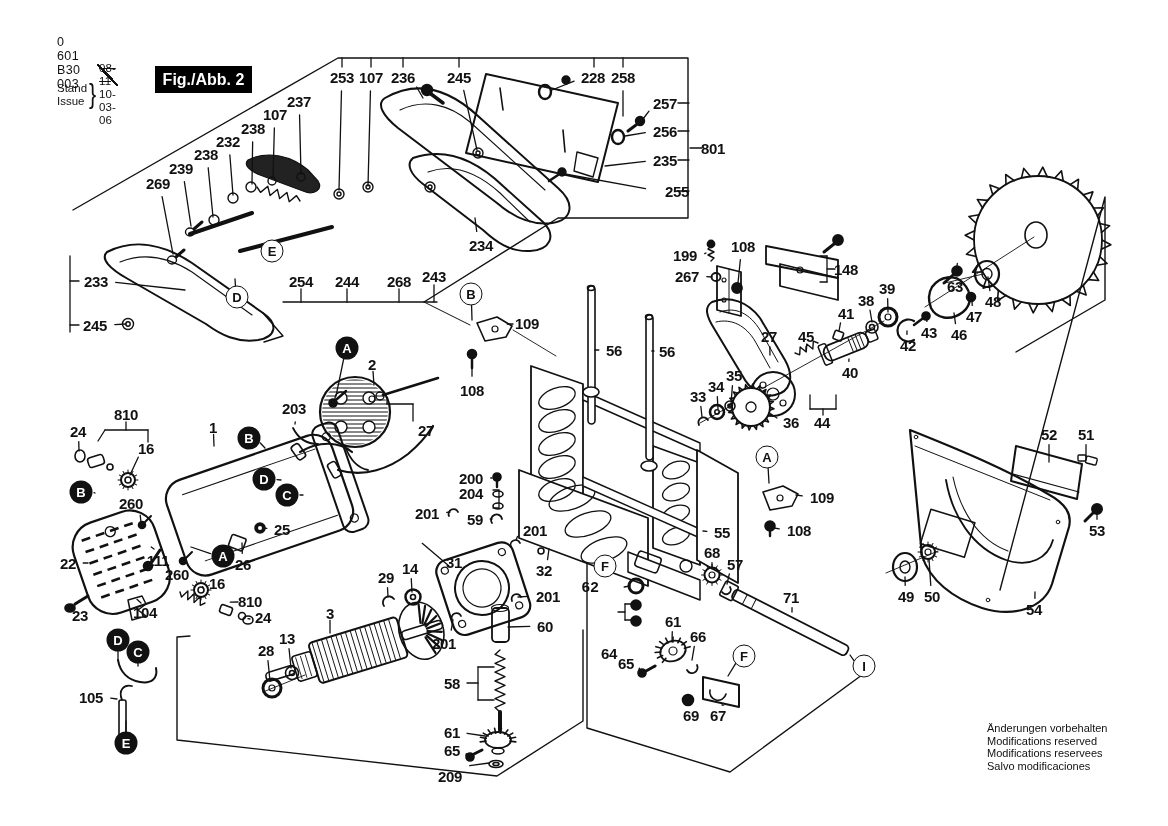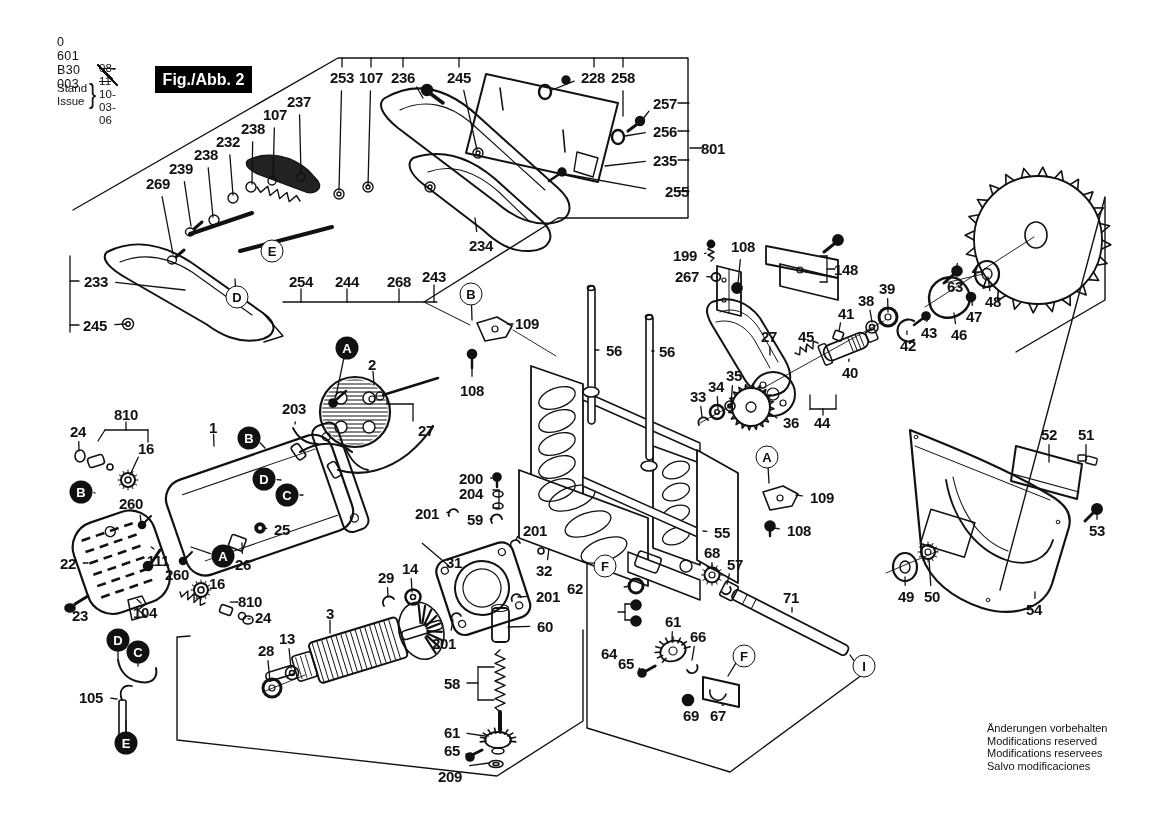--- a/index.html
+++ b/index.html
@@ -818,21 +818,21 @@
       <span class="part-label" style="left: 545px; top: 626px;">60</span>
       <span class="part-label" style="left: 444px; top: 643px;">201</span>
       <span class="part-label" style="left: 452px; top: 683px;">58</span>
       <span class="part-label" style="left: 452px; top: 732px;">61</span>
       <span class="part-label" style="left: 452px; top: 750px;">65</span>
       <span class="part-label" style="left: 450px; top: 767px; margin-top: 9px;">209</span>
       <span class="part-label" style="left: 722px; top: 532px;">55</span>
       <span class="part-label" style="left: 712px; top: 552px;">68</span>
       <span class="part-label" style="left: 735px; top: 564px;">57</span>
       <span class="part-label" style="left: 791px; top: 597px;">71</span>
-      <span class="part-label" style="left: 575px; top: 588px;">62</span>
+      <span class="part-label" style="left: 590px; top: 588px; font-family: Liberation Mono, monospace;">62</span>
       <span class="part-label" style="left: 609px; top: 614px; margin-top: 39px;">64</span>
       <span class="part-label" style="left: 673px; top: 621px;">61</span>
       <span class="part-label" style="left: 698px; top: 636px;">66</span>
       <span class="part-label" style="left: 626px; top: 663px;">65</span>
       <span class="part-label" style="left: 691px; top: 715px;">69</span>
       <span class="part-label" style="left: 718px; top: 715px;">67</span>
       <span class="part-label" style="left: 822px; top: 497px;">109</span>
       <span class="part-label" style="left: 799px; top: 530px;">108</span>
       <span class="part-label" style="left: 906px; top: 596px;">49</span>
       <span class="part-label" style="left: 932px; top: 596px;">50</span>

